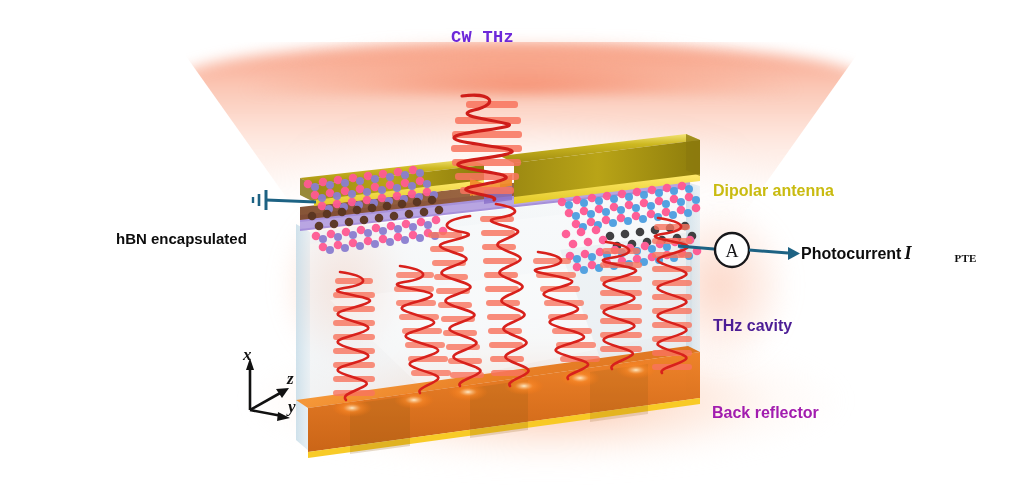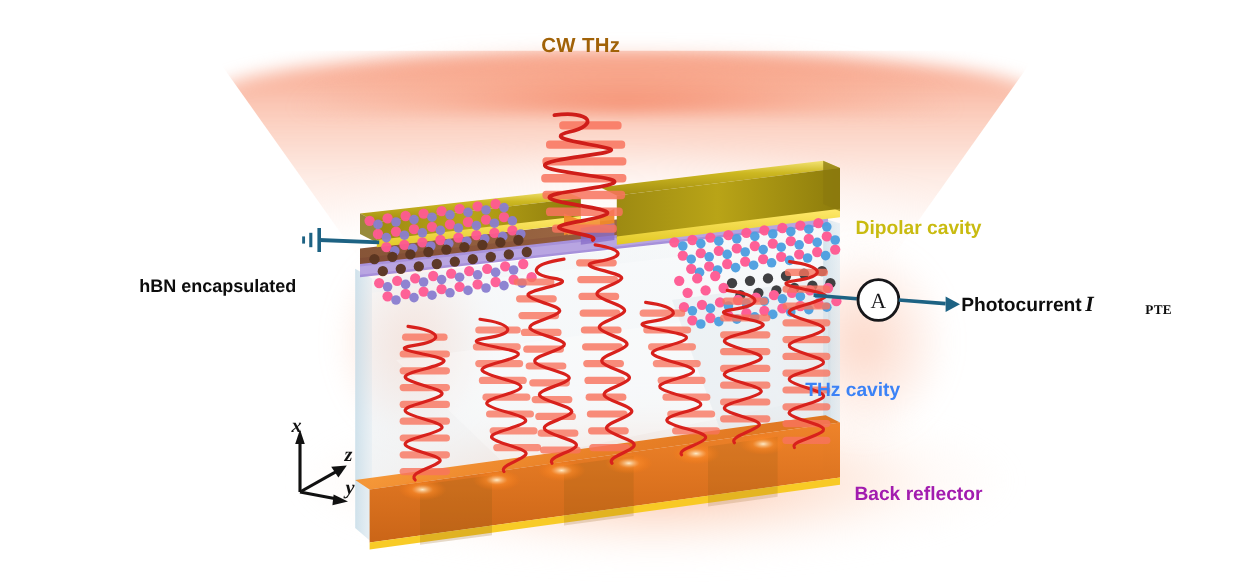--- a/index.html
+++ b/index.html
@@ -29,24 +29,24 @@
       filter:blur(10px);}
   .mid-glow-right{position:absolute;left:640px;top:170px;width:200px;height:230px;
       background:radial-gradient(ellipse 50% 50% at 40% 50%, rgba(250,178,148,.5) 0%, rgba(255,255,255,0) 72%);
       filter:blur(10px);}
 
   
   .art{position:absolute;left:0;top:0;width:1032px;height:485px;}
 
   
   .lbl{position:absolute;font-weight:bold;white-space:nowrap;line-height:1.18;}
-  .lbl-cw{left:451px;top:28px;font-size:17px;color:#a16207;letter-spacing:.3px;}
+  .lbl-cw{left:451px;top:28px;font-size:17px;color:#6d28d9;letter-spacing:.3px;font-family:Liberation Mono, monospace;}
   .lbl-dip{left:713px;top:182px;font-size:16px;color:#c9bb10;}
   .lbl-back{left:712px;top:404px;font-size:16px;color:#a21caf;}
-  .lbl-cav{left:671px;top:317px;font-size:16px;color:#3b82f6;}
+  .lbl-cav{left:713px;top:317px;font-size:16px;color:#4c1d95;}
   .lbl-hbn{left:116px;top:230px;font-size:15px;color:#0d0d0d;text-align:left;}
   .lbl-pc{left:801px;top:243px;font-size:16px;color:#0d0d0d;}
   .lbl-pc .ital{font-family:"Liberation Serif",serif;font-style:italic;
         font-weight:bold;font-size:18px;padding-left:3px;}
   .lbl-pc .sub{font-family:"Liberation Serif",serif;font-style:normal;
         font-weight:bold;font-size:11px;vertical-align:-3px;letter-spacing:.2px;padding-left:43px;}
 
   .ax{position:absolute;font-family:"Liberation Serif",serif;font-style:italic;
       font-weight:bold;font-size:17px;color:#111;}
   .ax-x{left:243px;top:345px;}
@@ -610,21 +610,21 @@
       <polygon points="250,358 246,370 254,370" fill="#111"></polygon>
       <line x1="250" y1="410" x2="282" y2="392" stroke="#111" stroke-width="2.6"></line>
       <polygon points="289,388 276,389 282,398" fill="#111"></polygon>
       <line x1="250" y1="410" x2="282" y2="416" stroke="#111" stroke-width="2.6"></line>
       <polygon points="290,418 278,412 277,421" fill="#111"></polygon>
     </g>
   </svg>
 
   <div class="lbl lbl-cw">CW THz</div>
 
-  <div class="lbl lbl-dip">Dipolar cavity</div>
+  <div class="lbl lbl-dip">Dipolar antenna</div>
 
   <div class="lbl lbl-back">Back reflector</div>
 
   <div class="lbl lbl-cav">THz cavity</div>
 
   <div class="lbl lbl-hbn">
     <div>hBN encapsulated</div>
   </div>
 
   <div class="lbl lbl-pc">

